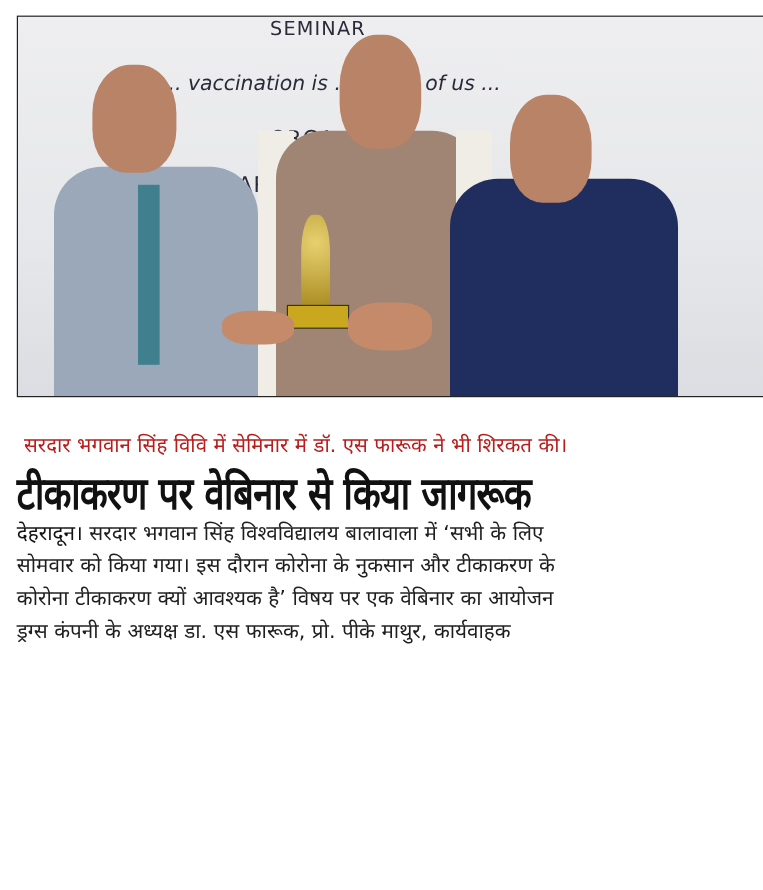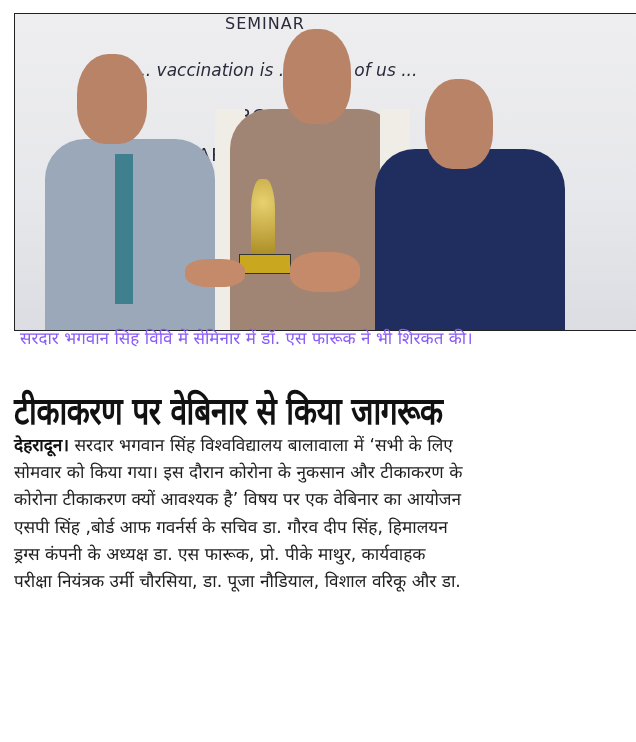--- a/index.html
+++ b/index.html
@@ -19,32 +19,32 @@
     .suit-left { left: 30px; top: 125px; width: 170px; height: 200px; background: #9aa8ba; border-radius: 40px 40px 0 0; }
     .tie-left { left: 100px; top: 140px; width: 18px; height: 150px; background: #3f7f8e; }
     .suit-mid { left: 215px; top: 95px; width: 170px; height: 230px; background: #a08474; border-radius: 40px 40px 0 0; }
     .shawl { left: 200px; top: 95px; width: 30px; height: 230px; background: #f0ece6; }
     .shawl2 { left: 365px; top: 95px; width: 30px; height: 230px; background: #f0ece6; }
     .suit-right { left: 360px; top: 135px; width: 190px; height: 190px; background: #1f2e5e; border-radius: 40px 40px 0 0; }
     .trophy-base { position: absolute; left: 224px; top: 240px; width: 50px; height: 18px; background: #c9a820; border: 1px solid #333; }
     .trophy-cup { position: absolute; left: 236px; top: 165px; width: 24px; height: 78px; background: radial-gradient(circle at 50% 30%, #e8d070, #a88a20); border-radius: 40% 40% 10% 10%; }
     .hand { position: absolute; background: #c48a6a; border-radius: 40%; }
     .caption {
-      position: absolute; left: 20px; top: 326px; font-size: 17px; color: #8b5cf6; white-space: nowrap;
+      position: absolute; left: 20px; top: 359px; font-size: 17px; color: #b91c1c; white-space: nowrap;
     }
     .headline {
       position: absolute; left: 14px; top: 384px; font-size: 30px; font-weight: bold; color: #111;
       white-space: nowrap; letter-spacing: -0.5px; transform: scaleY(1.25); transform-origin: left top;
       font-family: "DejaVu Sans", sans-serif;
     }
     .body-text {
       position: absolute; left: 14px; top: 432px; width: 600px; font-size: 17.2px; line-height: 27.2px; color: #1e1e1e;
     }
     .body-text .line { display: block; white-space: nowrap; }
-    .dateline { font-weight: bold; color: #111; }
+    .dateline { font-weight: normal; color: #111; }
   </style>
 </head>
 <body>
 
 <div class="photo">
   <span class="board-text bt1">SEMINAR</span>
   <span class="board-text bt2">... vaccination is ... for all of us ...</span>
   <span class="board-text bt3">ORGA... ...Y</span>
   <span class="board-text bt4">...PARTM... ...M...</span>
 
@@ -67,16 +67,14 @@
 </div>
 
 <div class="caption">सरदार भगवान सिंह विवि में सेमिनार में डॉ. एस फारूक ने भी शिरकत की।</div>
 
 <div class="headline">टीकाकरण पर वेबिनार से किया जागरूक</div>
 
 <div class="body-text">
   <span class="line"><span class="dateline">देहरादून।</span><span> सरदार भगवान सिंह विश्वविद्यालय बालावाला में ‘सभी के लिए</span></span>
   <span class="line">सोमवार को किया गया। इस दौरान कोरोना के नुकसान और टीकाकरण के</span>
   <span class="line">कोरोना टीकाकरण क्यों आवश्यक है’ विषय पर एक वेबिनार का आयोजन</span>
-  <span class="line">एसपी सिंह ,बोर्ड आफ गवर्नर्स के सचिव डा. गौरव दीप सिंह, हिमालयन</span>
   <span class="line">ड्रग्स कंपनी के अध्यक्ष डा. एस फारूक, प्रो. पीके  माथुर, कार्यवाहक</span>
-  <span class="line">परीक्षा नियंत्रक उर्मी चौरसिया, डा. पूजा नौडियाल, विशाल वरिकू और डा.</span>
 </div>
 
 </body></html>

